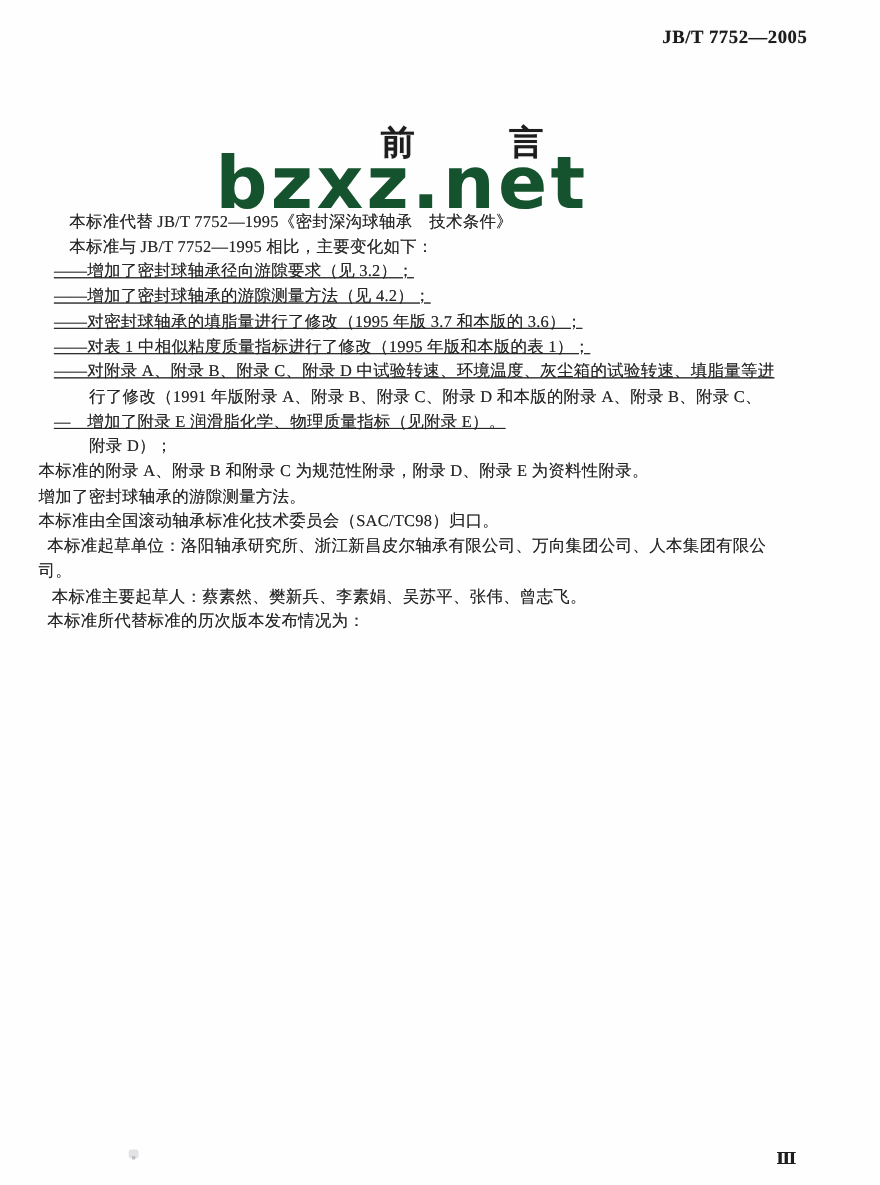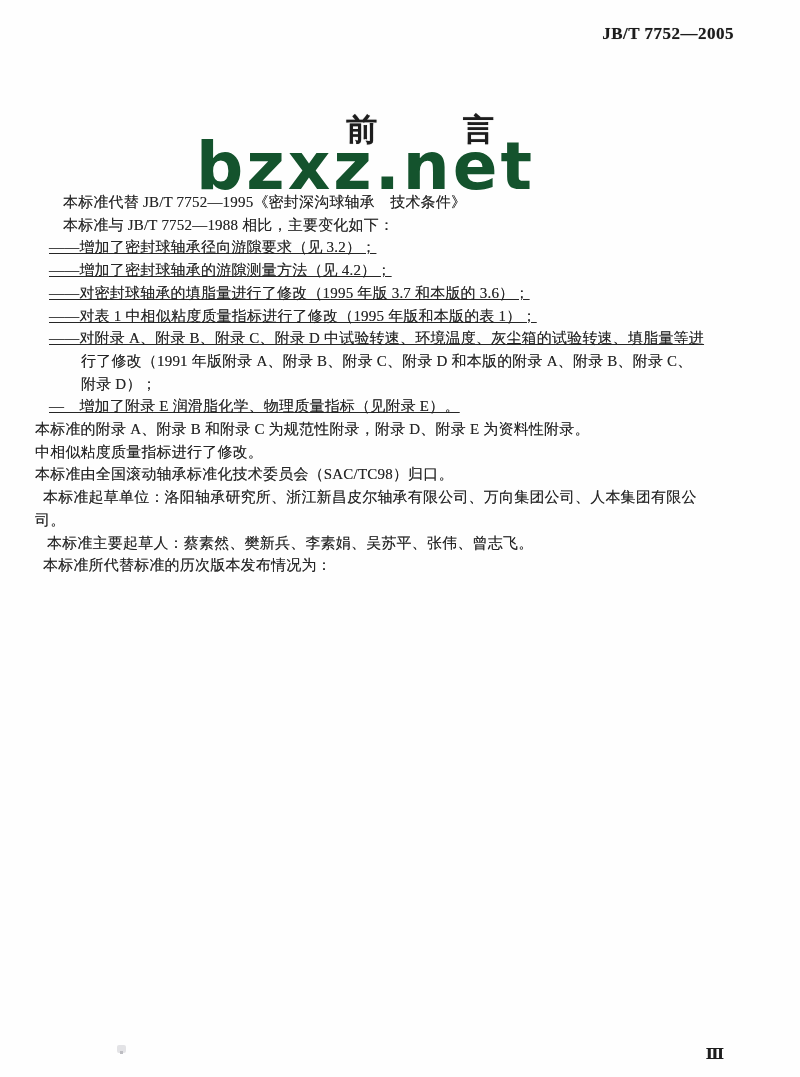--- a/index.html
+++ b/index.html
@@ -113,31 +113,31 @@
 <div class="page">
 
   <div class="std-code">JB/T 7752—2005</div>
 
   <div class="watermark">bzxz.net</div>
 
   <div class="fw-title">前 言</div>
 
   <div class="body-text">
     <div class="ln ml-para">本标准代替 JB/T 7752—1995《密封深沟球轴承　技术条件》</div>
-    <div class="ln ml-para">本标准与 JB/T 7752—1988 相比，主要变化如下：</div>
+    <div class="ln ml-para">本标准与 JB/T 7752—1995 相比，主要变化如下：</div>
     <div class="ln ml-dash">——增加了密封球轴承径向游隙要求（见 3.2）；</div>
     <div class="ln ml-dash">——增加了密封球轴承的游隙测量方法（见 4.2）；</div>
     <div class="ln ml-dash">——对密封球轴承的填脂量进行了修改（1995 年版 3.7 和本版的 3.6）；</div>
     <div class="ln ml-dash">——对表 1 中相似粘度质量指标进行了修改（1995 年版和本版的表 1）；</div>
     <div class="ln ml-dash">——对附录 A、附录 B、附录 C、附录 D 中试验转速、环境温度、灰尘箱的试验转速、填脂量等进</div>
     <div class="ln ml-cont">行了修改（1991 年版附录 A、附录 B、附录 C、附录 D 和本版的附录 A、附录 B、附录 C、</div>
+    <div class="ln ml-dash">—　增加了附录 E 润滑脂化学、物理质量指标（见附录 E）。</div>
     <div class="ln ml-cont">附录 D）；</div>
-    <div class="ln ml-dash">—　增加了附录 E 润滑脂化学、物理质量指标（见附录 E）。</div>
     <div class="ln ml-flush">本标准的附录 A、附录 B 和附录 C 为规范性附录，附录 D、附录 E 为资料性附录。</div>
-    <div class="ln ml-flush">中相似粘度质量指标进行了修改。</div>
+    <div class="ln ml-flush">增加了密封球轴承的游隙测量方法。</div>
     <div class="ln ml-flush">本标准由全国滚动轴承标准化技术委员会（SAC/TC98）归口。</div>
     <div class="ln ml-s1">本标准起草单位：洛阳轴承研究所、浙江新昌皮尔轴承有限公司、万向集团公司、人本集团有限公</div>
     <div class="ln ml-flush">司。</div>
     <div class="ln ml-s2">本标准主要起草人：蔡素然、樊新兵、李素娟、吴苏平、张伟、曾志飞。</div>
     <div class="ln ml-s1">本标准所代替标准的历次版本发布情况为：</div>
   </div>
 
   <div class="speck"></div>
 
   <div class="page-no">Ⅲ</div>

